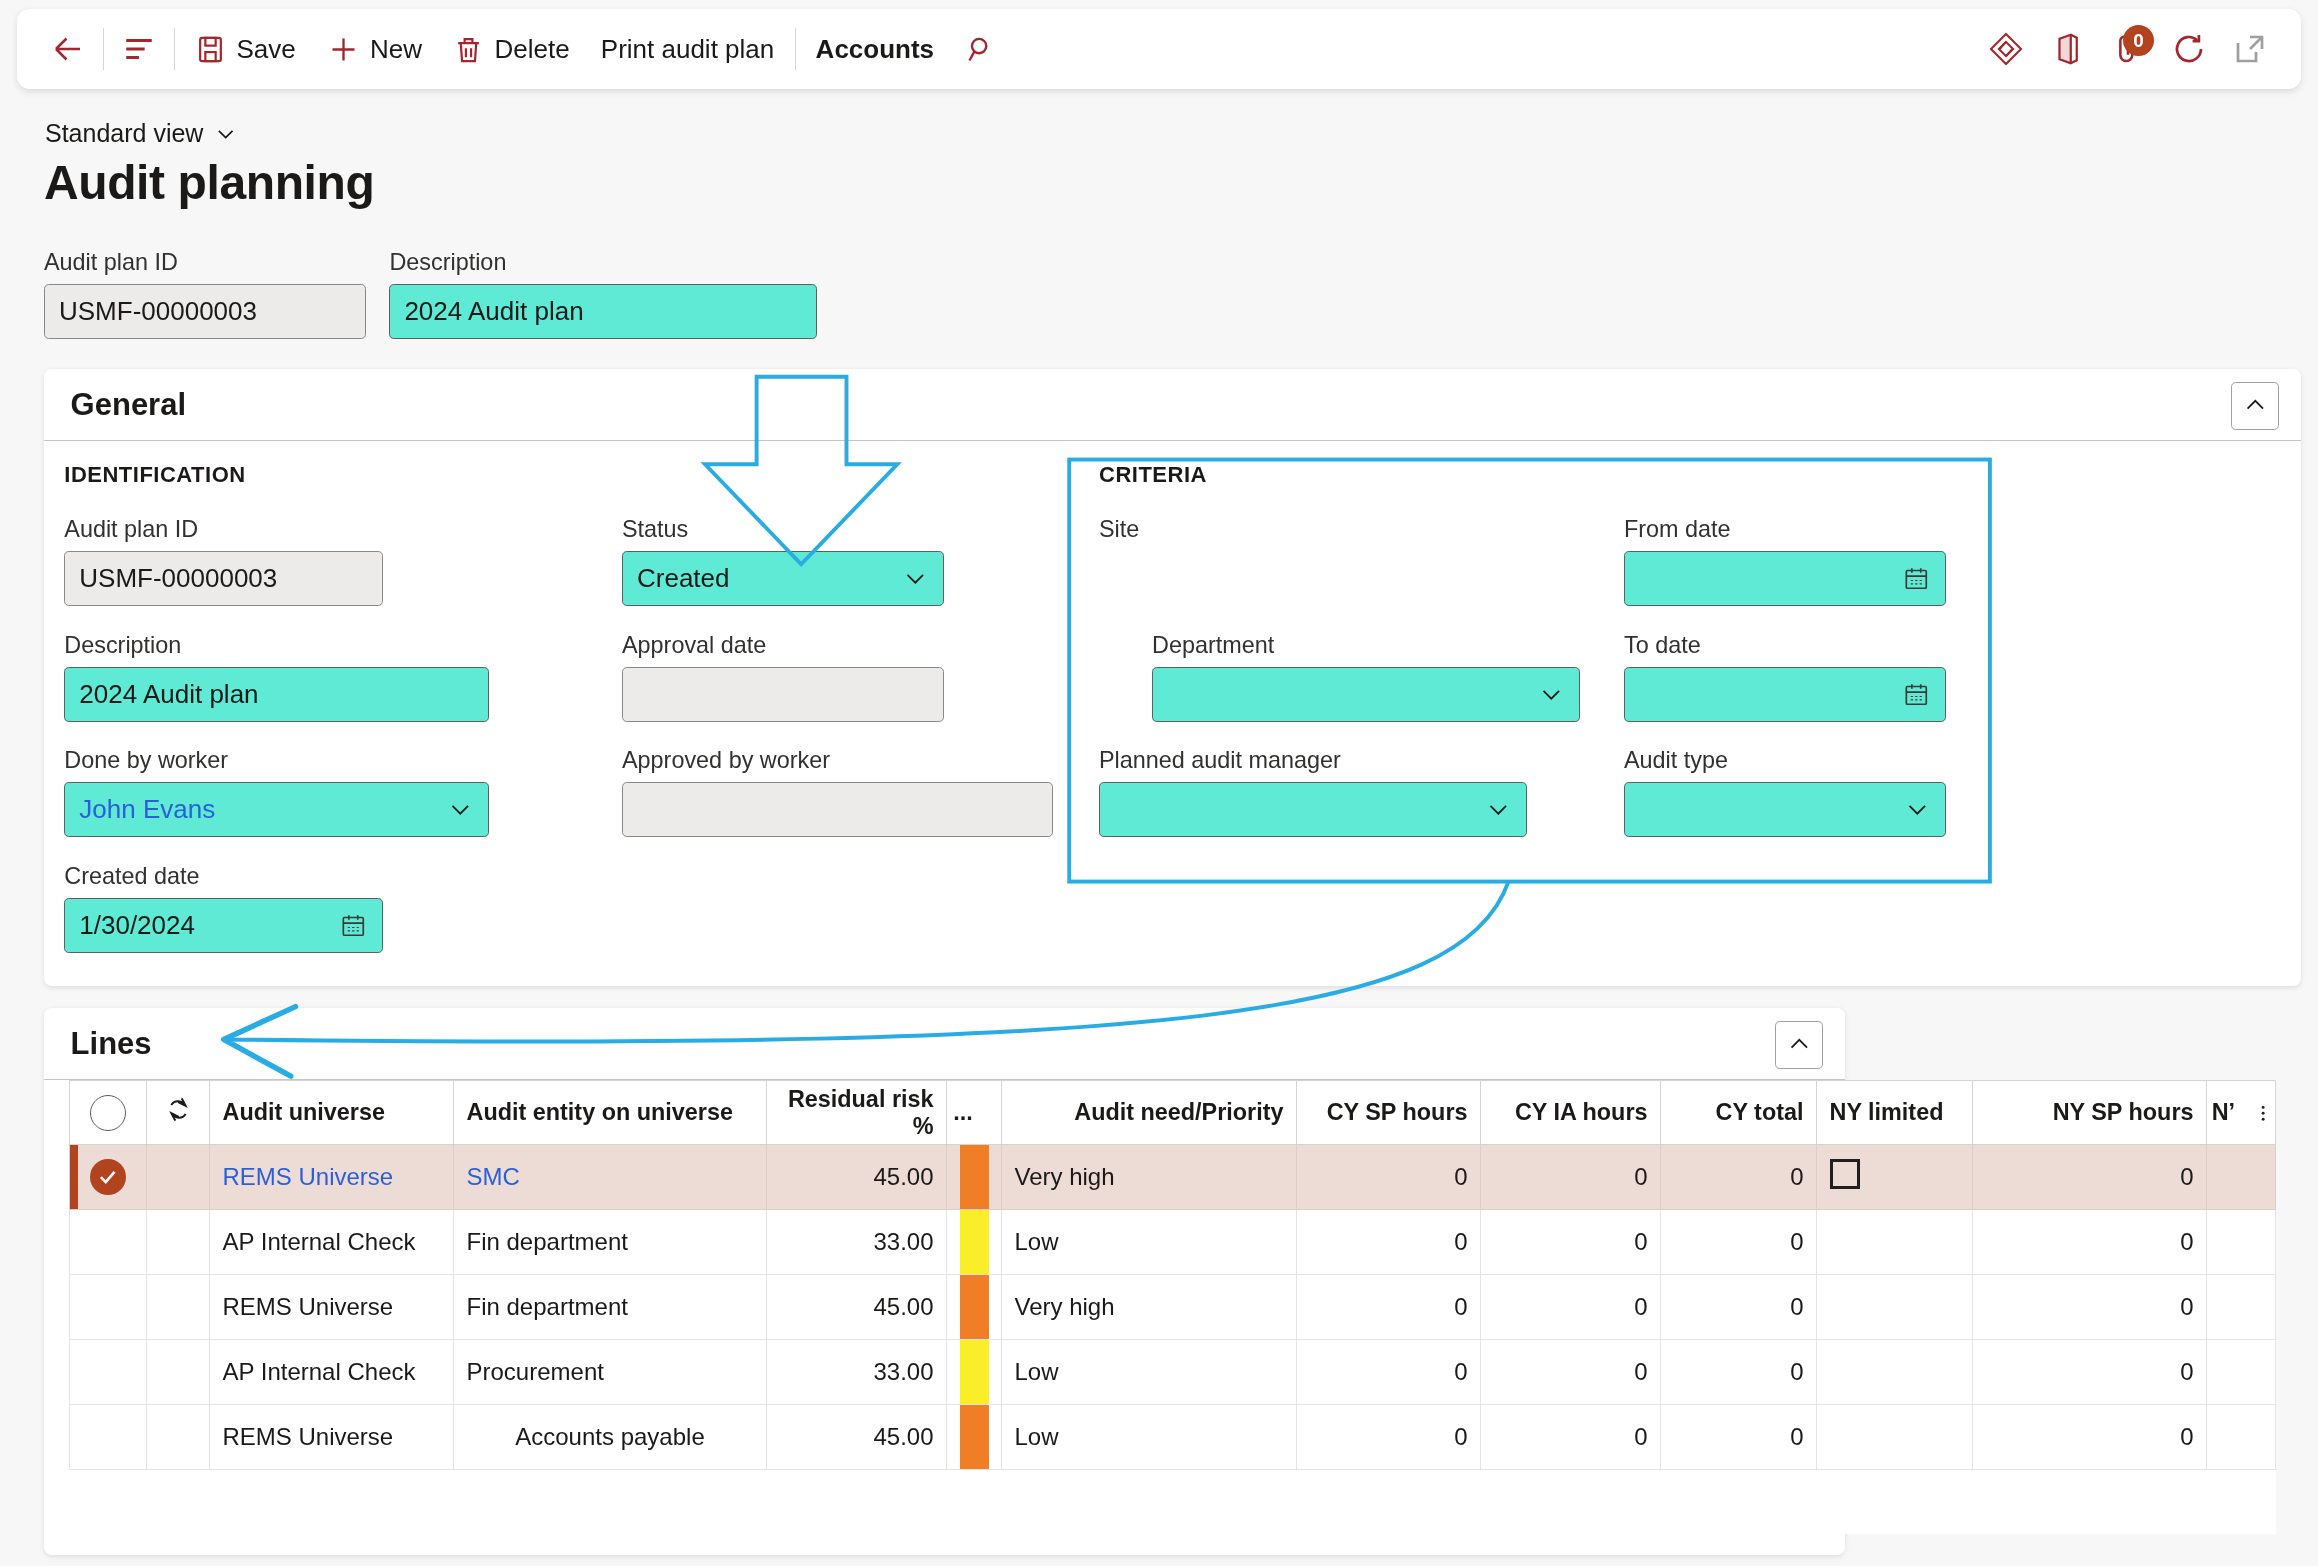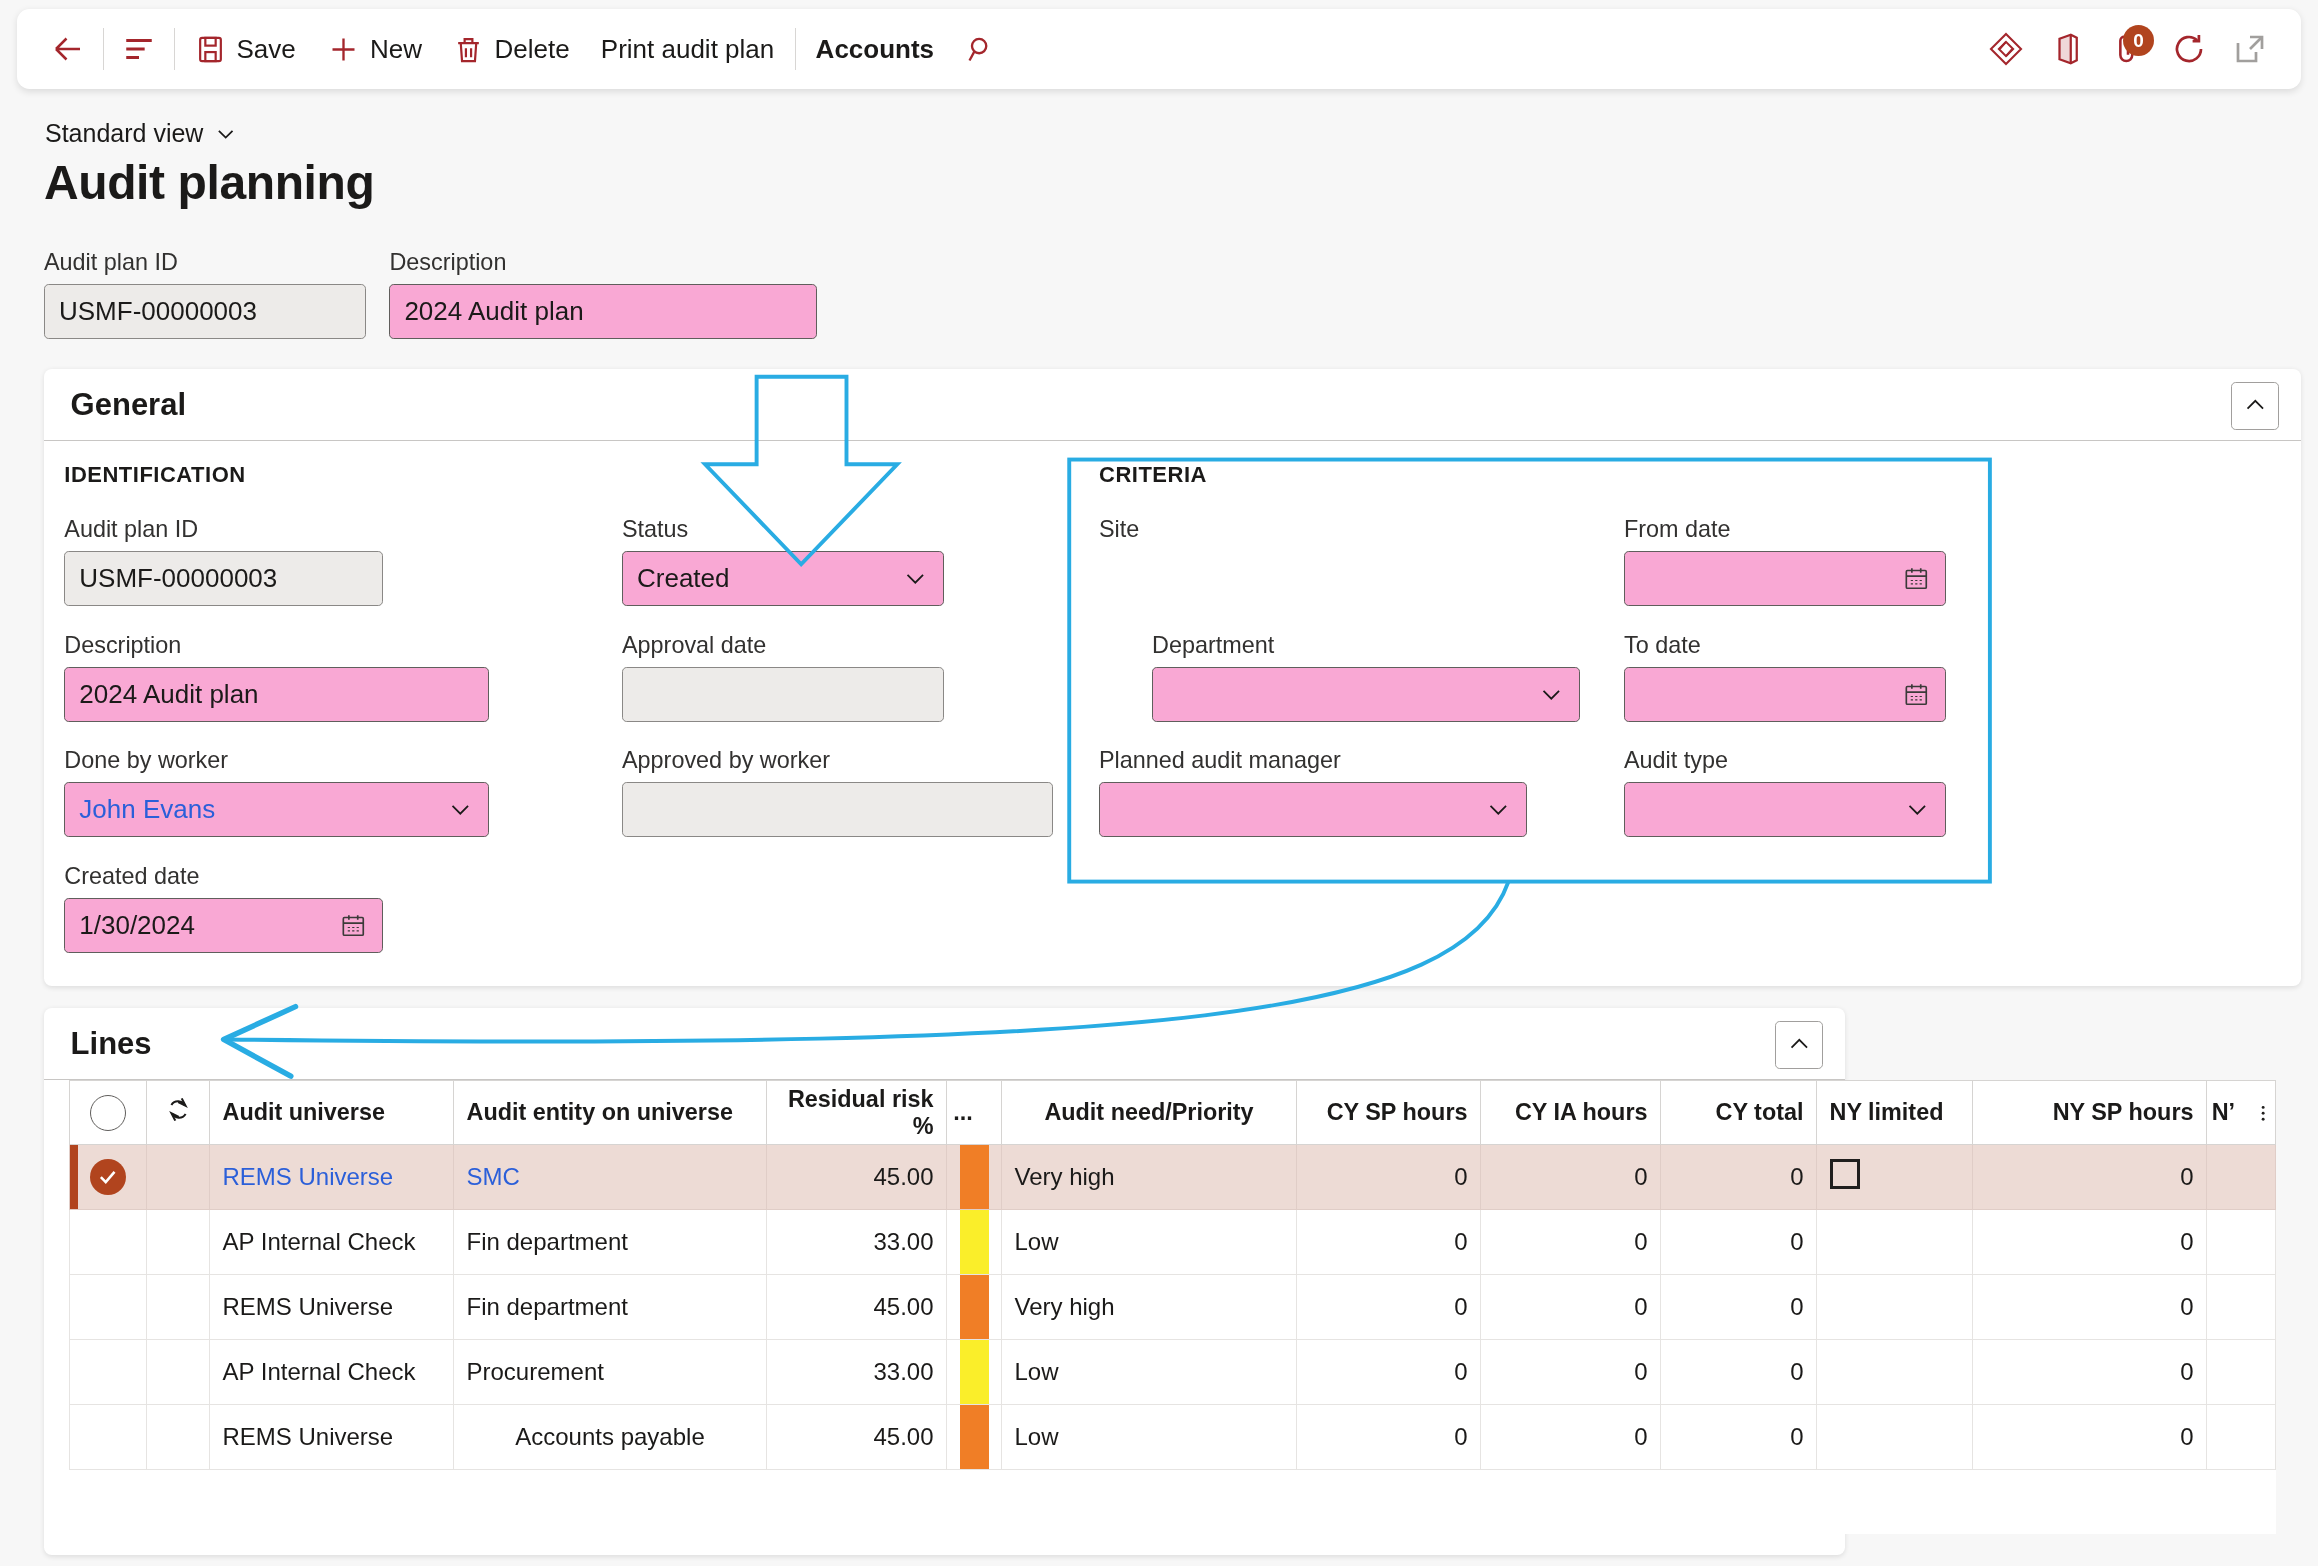--- a/index.html
+++ b/index.html
@@ -54,21 +54,21 @@
   .page-title {
     position: absolute; left: 44px; top: 155px;
     font-size: 48px; font-weight: 600; letter-spacing: -0.4px;
   }
 
   
   .quickfields { position: absolute; left: 44px; top: 249px; display: flex; gap: 23.4px; }
   .qf-label { font-size: 23.4px; color: #323130; margin-bottom: 7.8px; }
   .fld {
     height: 55px; border: 1.6px solid #605e5c; border-radius: 4.7px;
-    background: #f9a8d4; display: flex; align-items: center;
+    background: #5eead4; display: flex; align-items: center;
     padding: 0 14px; font-size: 26px; color: #1b1a19;
   }
   .fld.readonly { background: #edebe9; border-color: #8a8886; }
   .fld .val { flex: 1; white-space: nowrap; overflow: hidden; }
   .fld .val.link { color: #2b5fd9; }
 
   
   .card {
     position: absolute; background: #fff; border-radius: 7.8px;
     box-shadow: 0 1.6px 5.5px rgba(0,0,0,.10);
@@ -444,21 +444,21 @@
               <path d="M6.5 8.5A6 6 0 0 1 17 9"></path>
                 <path d="M17.5 15.5A6 6 0 0 1 7 15"></path>
               <path d="M14.5 3.4L17.4 9 11.8 6.2"></path>
                 <path d="M9.5 20.6L6.6 15l5.6 2.8"></path>
             </svg>
           </th>
           <th style="text-align:left">Audit universe</th>
           <th style="text-align:left">Audit entity on universe</th>
           <th class="num">Residual risk %</th>
           <th style="text-align:left;padding:0 6.3px">...</th>
-          <th style="text-align:center">Audit need/Priority</th>
+          <th style="text-align:right">Audit need/Priority</th>
           <th class="num">CY SP hours</th>
           <th class="num">CY IA hours</th>
           <th class="num">CY total</th>
           <th style="text-align:left">NY limited</th>
           <th class="num">NY SP hours</th>
           <th style="text-align:left;padding:0 4.7px;position:relative">
             <span>N’</span>
             <svg width="20.3" height="26.6" viewBox="0 0 24 24" fill="#201f1e" style="position:absolute;right:1.6px;top:19px">
               <circle cx="12" cy="5" r="1.7"></circle>
                 <circle cx="12" cy="12" r="1.7"></circle>

